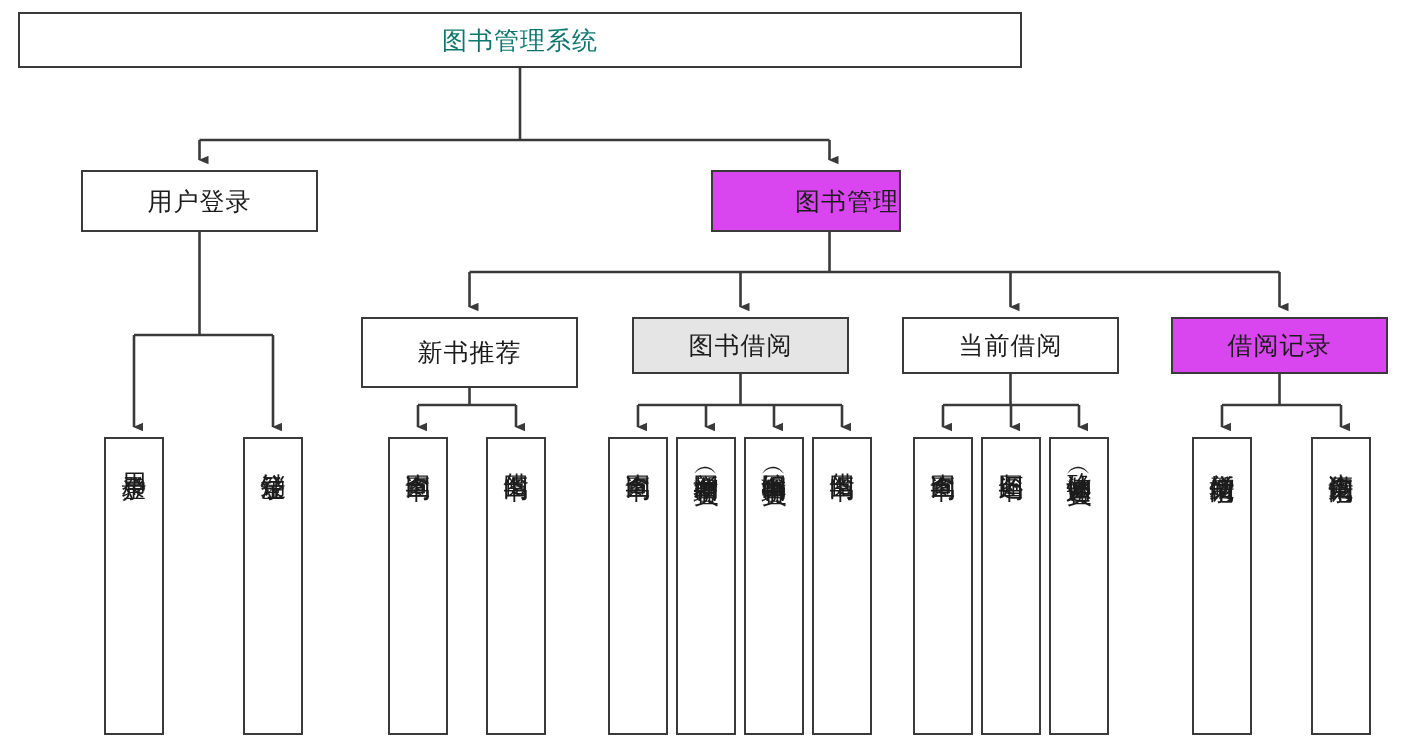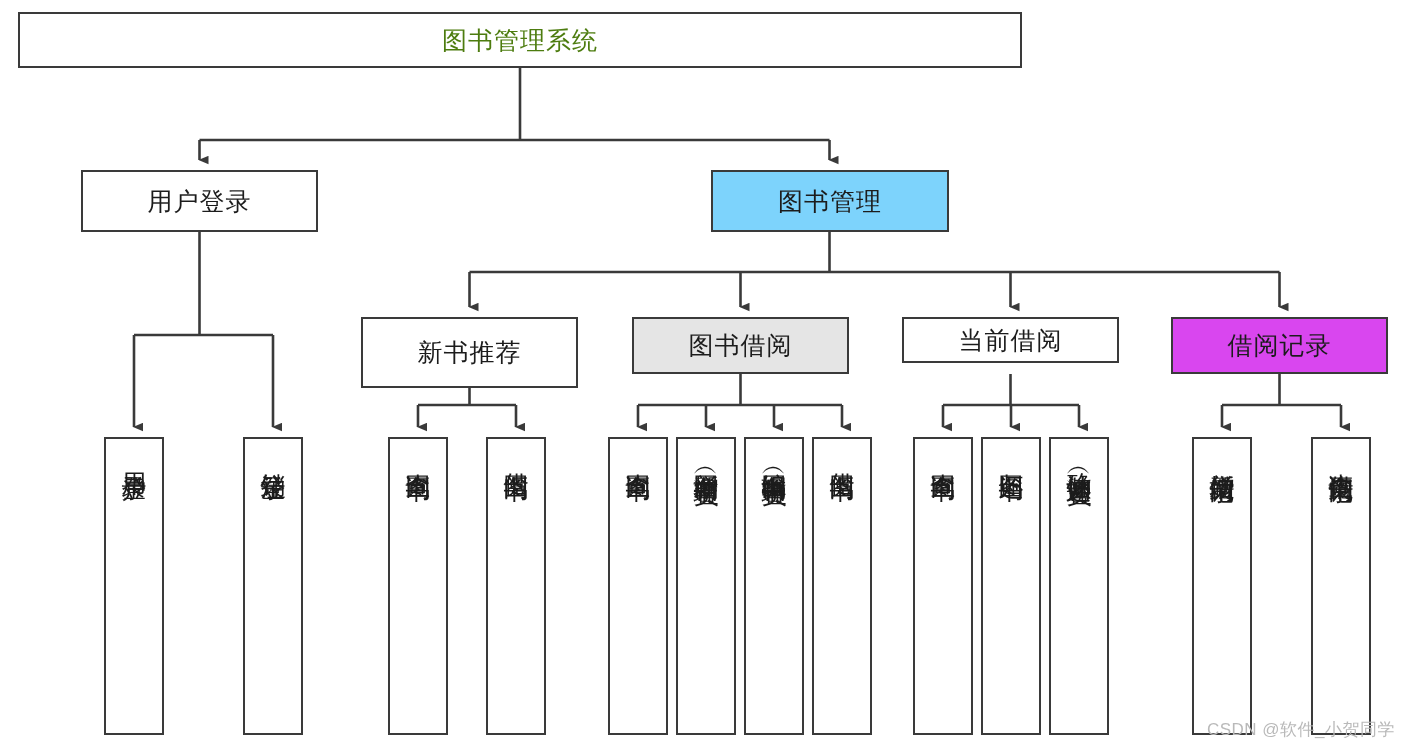--- a/index.html
+++ b/index.html
@@ -107,36 +107,36 @@
         <path d="M1011,405 L1011,427" marker-end="url(#arrowhead)"></path>
         <path d="M1079,405 L1079,427" marker-end="url(#arrowhead)"></path>
         <path d="M1279.5,374 L1279.5,405"></path>
         <path d="M1222,405 L1341,405"></path>
         <path d="M1222,405 L1222,427" marker-end="url(#arrowhead)"></path>
         <path d="M1341,405 L1341,427" marker-end="url(#arrowhead)"></path>
       </g>
   </svg>
 
   <div id="nodes-layer">
-      <div class="node horiz" style="left: 18px; top: 12px; width: 1004px; height: 56px; border-color: rgb(58, 58, 58); background: rgb(255, 255, 255); color: #4d7c0f;">
+      <div class="node horiz" style="left: 18px; top: 12px; width: 1004px; height: 56px; border-color: rgb(58, 58, 58); background: rgb(255, 255, 255); color: #0f766e;">
         <span class="hlabel">图书管理系统</span>
       </div>
       <div class="node horiz" style="left: 81px; top: 170px; width: 237px; height: 62px; border-color: rgb(58, 58, 58); background: rgb(255, 255, 255); color: rgb(28, 28, 28);">
         <span class="hlabel">用户登录</span>
       </div>
-      <div class="node horiz" style="left: 711px; top: 170px; width: 238px; height: 62px; border-color: rgb(58, 58, 58); background: #7dd3fc; color: rgb(28, 28, 28);">
+      <div class="node horiz" style="left: 711px; top: 170px; width: 190px; height: 62px; border-color: rgb(58, 58, 58); background: #d946ef; color: rgb(28, 28, 28); justify-content: flex-end;">
         <span class="hlabel">图书管理</span>
       </div>
       <div class="node horiz" style="left: 361px; top: 317px; width: 217px; height: 71px; border-color: rgb(58, 58, 58); background: rgb(255, 255, 255); color: rgb(28, 28, 28);">
         <span class="hlabel">新书推荐</span>
       </div>
       <div class="node horiz" style="left: 632px; top: 317px; width: 217px; height: 57px; border-color: rgb(58, 58, 58); background: #e5e5e5; color: rgb(28, 28, 28);">
         <span class="hlabel">图书借阅</span>
       </div>
-      <div class="node horiz" style="left: 902px; top: 317px; width: 217px; height: 46px; border-color: rgb(58, 58, 58); background: rgb(255, 255, 255); color: rgb(28, 28, 28);">
+      <div class="node horiz" style="left: 902px; top: 317px; width: 217px; height: 57px; border-color: rgb(58, 58, 58); background: rgb(255, 255, 255); color: rgb(28, 28, 28);">
         <span class="hlabel">当前借阅</span>
       </div>
       <div class="node horiz" style="left: 1171px; top: 317px; width: 217px; height: 57px; border-color: rgb(58, 58, 58); background: #d946ef; color: rgb(28, 28, 28);">
         <span class="hlabel">借阅记录</span>
       </div>
       <div class="node vert" style="left: 104px; top: 437px; width: 60px; height: 298px; border-color: rgb(58, 58, 58); background: rgb(255, 255, 255); color: rgb(28, 28, 28);">
         <span class="vlabel">用户登录</span>
       </div>
       <div class="node vert" style="left: 243px; top: 437px; width: 60px; height: 298px; border-color: rgb(58, 58, 58); background: rgb(255, 255, 255); color: rgb(28, 28, 28);">
         <span class="vlabel">注销登录</span>
@@ -169,14 +169,13 @@
         <span class="vlabel">确认归还（管理员）</span>
       </div>
       <div class="node vert" style="left: 1192px; top: 437px; width: 60px; height: 298px; border-color: rgb(58, 58, 58); background: rgb(255, 255, 255); color: rgb(28, 28, 28);">
         <span class="vlabel">新增借阅记录</span>
       </div>
       <div class="node vert" style="left: 1311px; top: 437px; width: 60px; height: 298px; border-color: rgb(58, 58, 58); background: rgb(255, 255, 255); color: rgb(28, 28, 28);">
         <span class="vlabel">查询借阅记录</span>
       </div>
     </div>
 
-  <div id="watermark">CSDN @软件_小贺同学</div>
 </div>
 
 </body></html>

